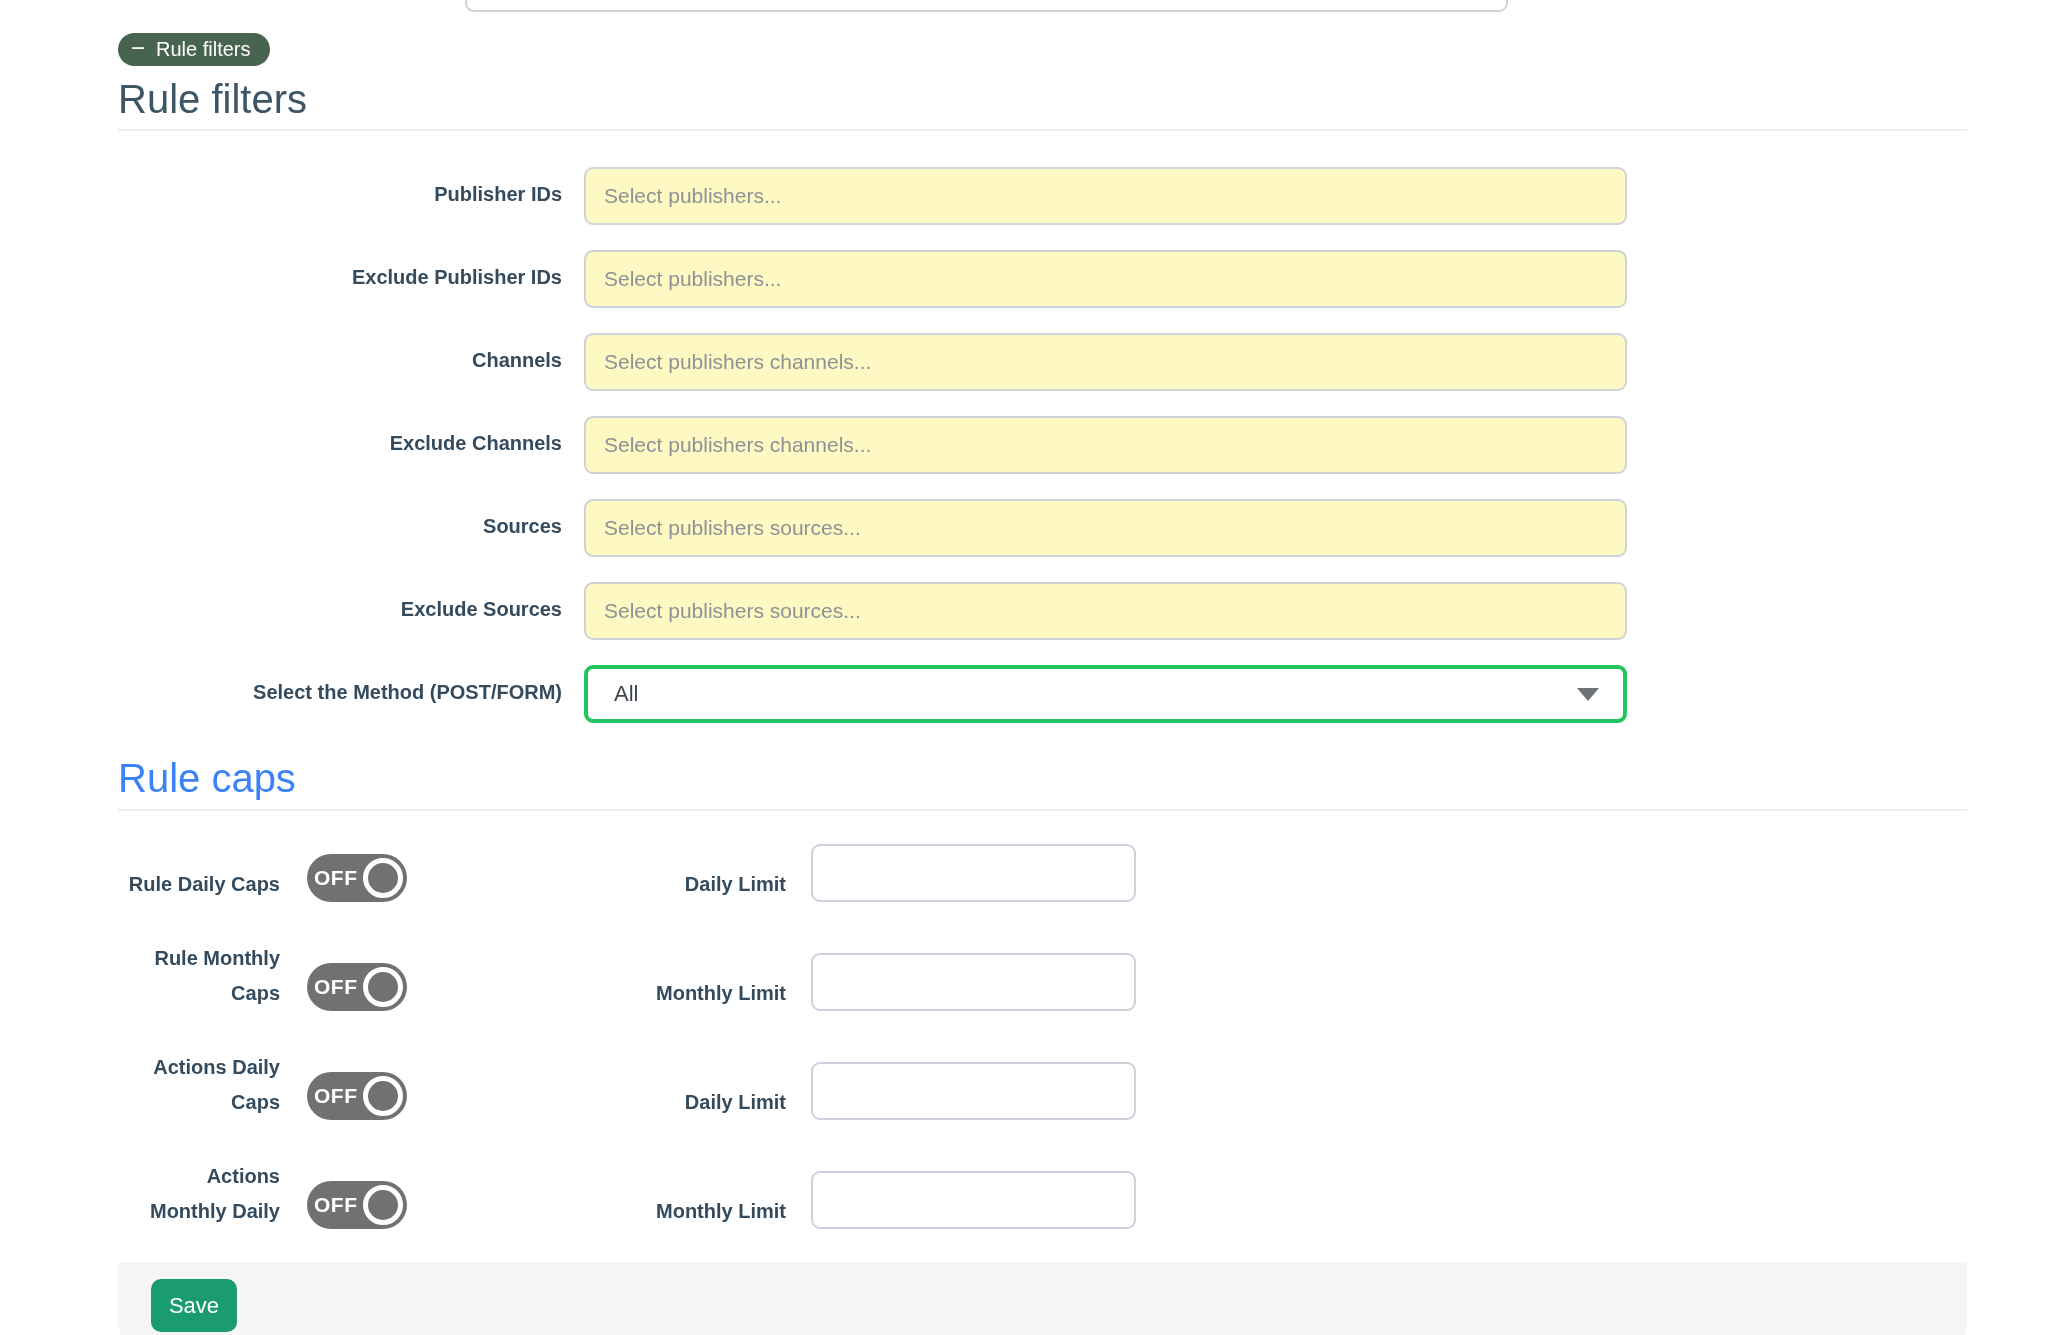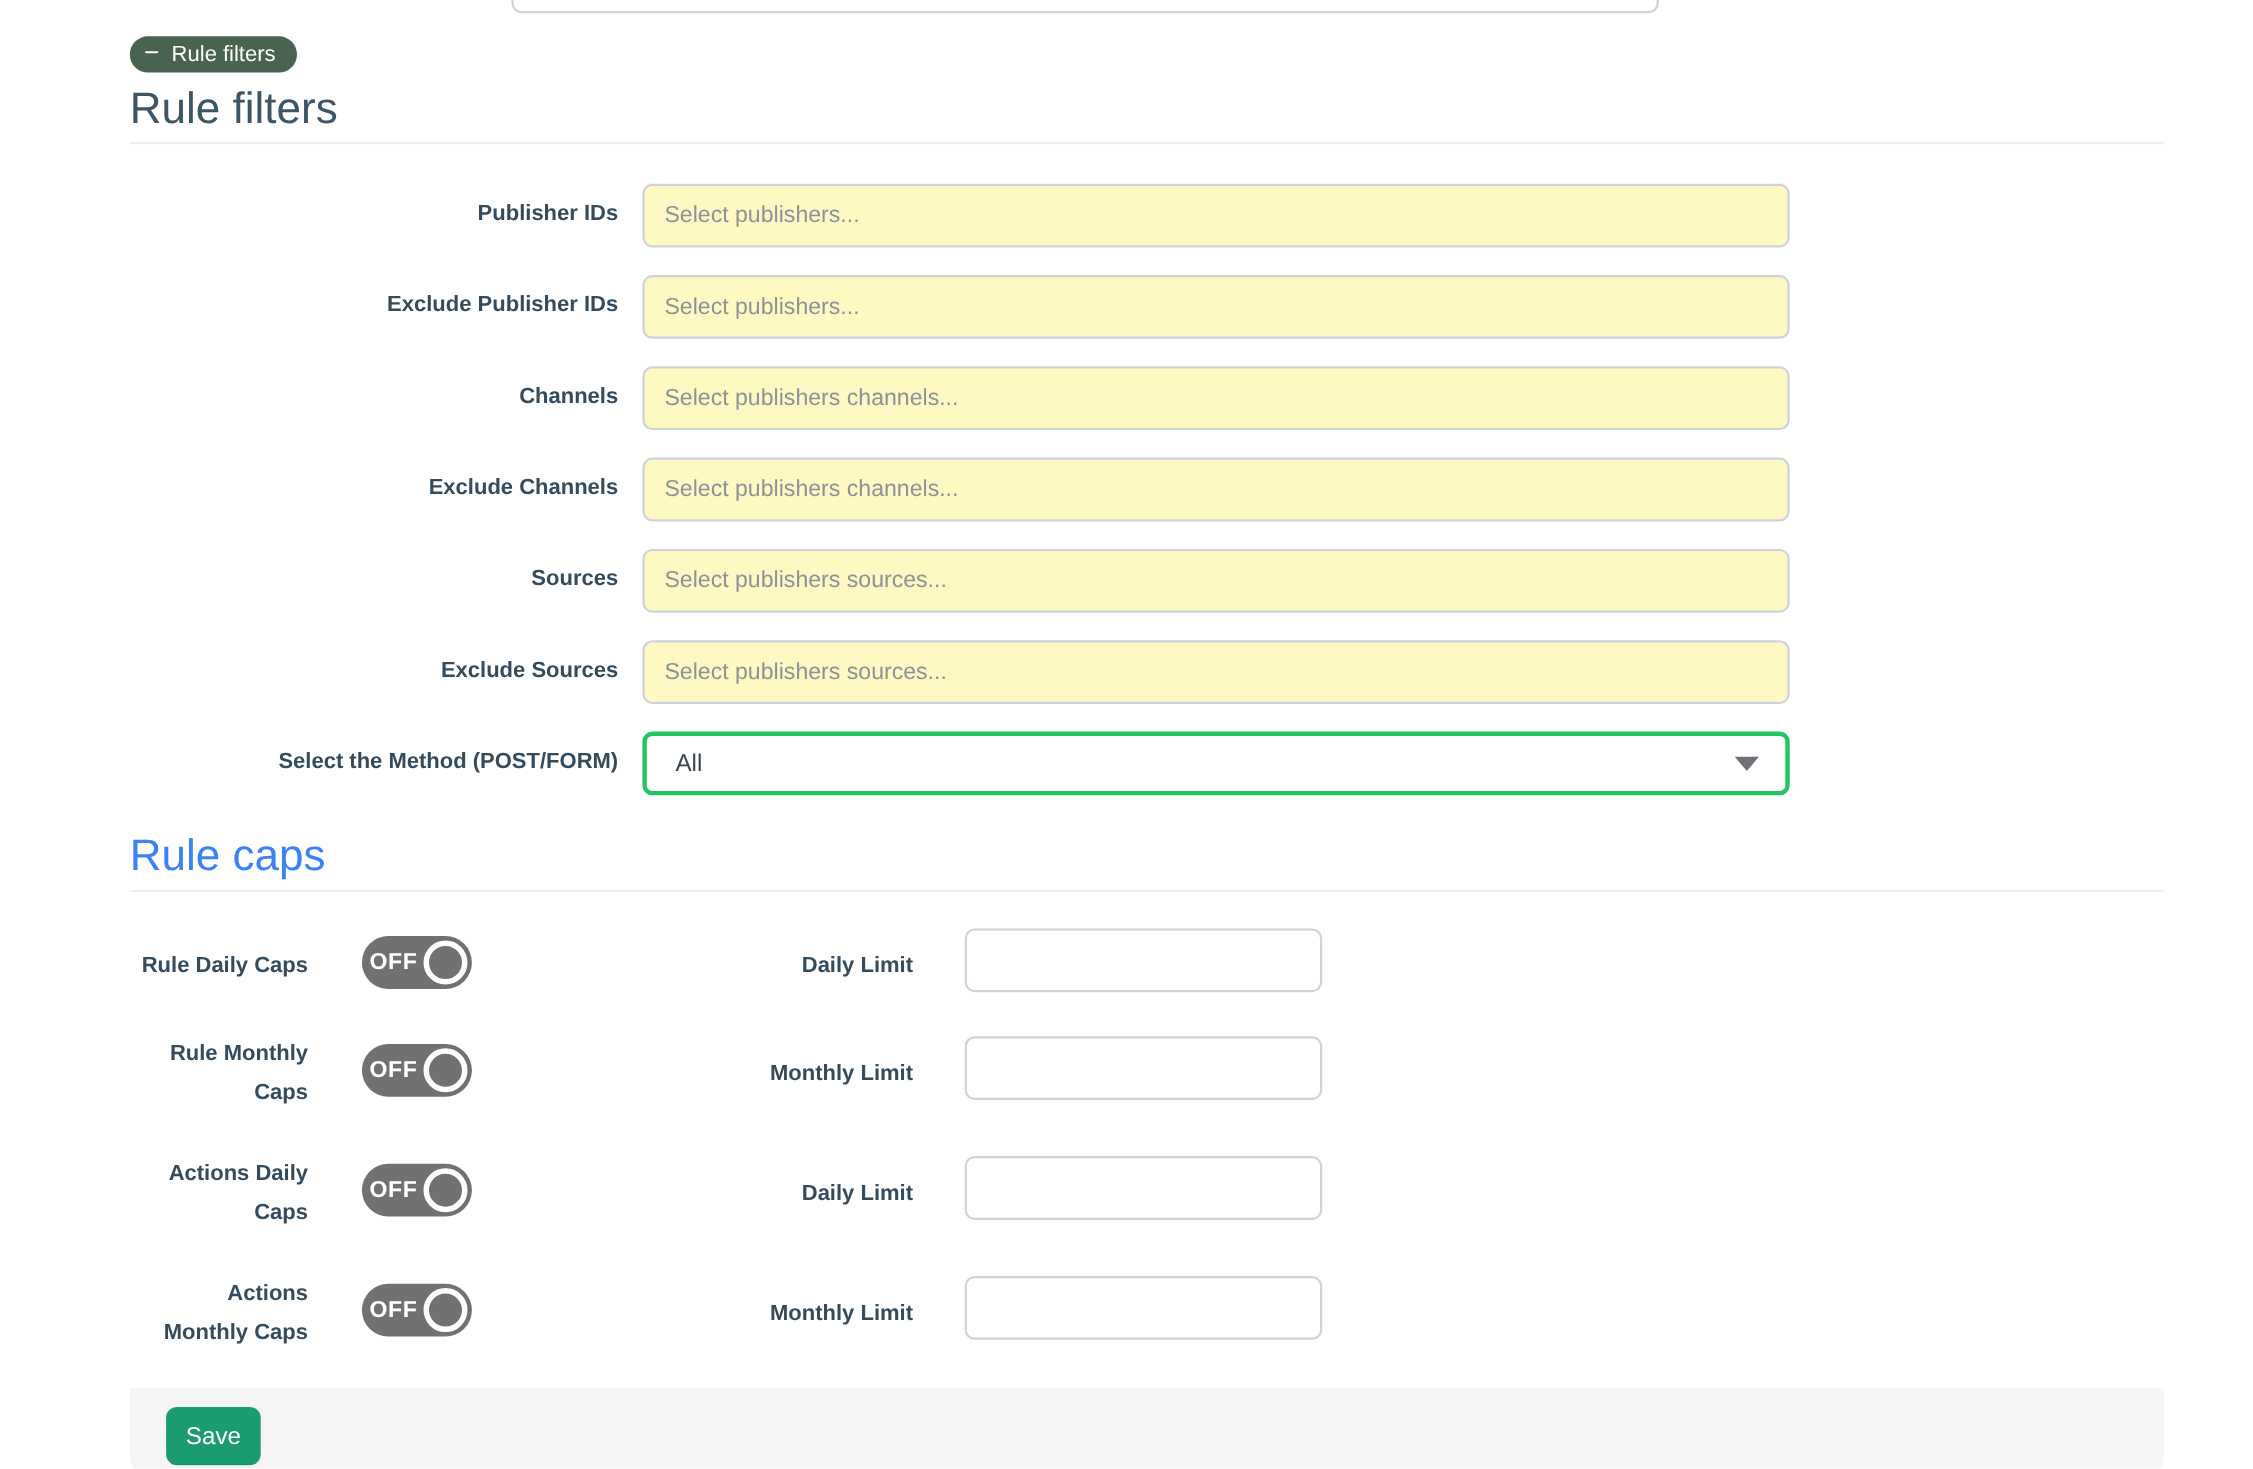--- a/index.html
+++ b/index.html
@@ -125,23 +125,22 @@
     margin-top: -6px;
     width: 0;
     height: 0;
     border-left: 11px solid transparent;
     border-right: 11px solid transparent;
     border-top: 13px solid #6e7175;
   }
   .caps-block { margin-top: 33px; }
   .caps-row {
     display: flex;
-    align-items: center;
+    align-items: flex-end;
     margin-bottom: 29px;
-    gap: 22px;
   }
   .caps-label {
     width: 162px;
     margin-right: 27px;
     text-align: right;
     font-size: 20px;
     font-weight: 700;
     color: #344b5e;
     line-height: 35px;
     padding-top: 10px;
@@ -323,21 +322,21 @@
       <div class="toggle">
         <span class="toggle-text">OFF</span>
         <span class="toggle-knob"></span>
       </div>
       <div class="limit-label">Daily Limit</div>
       <input class="limit-input" type="text" style="">
     </div>
 
     <div class="caps-row">
       <div class="caps-label">Actions
-Monthly Caps</div>
+Monthly Daily</div>
       <div class="toggle">
         <span class="toggle-text">OFF</span>
         <span class="toggle-knob"></span>
       </div>
       <div class="limit-label">Monthly Limit</div>
       <input class="limit-input" type="text" style="">
     </div>
 
   </div>
 

